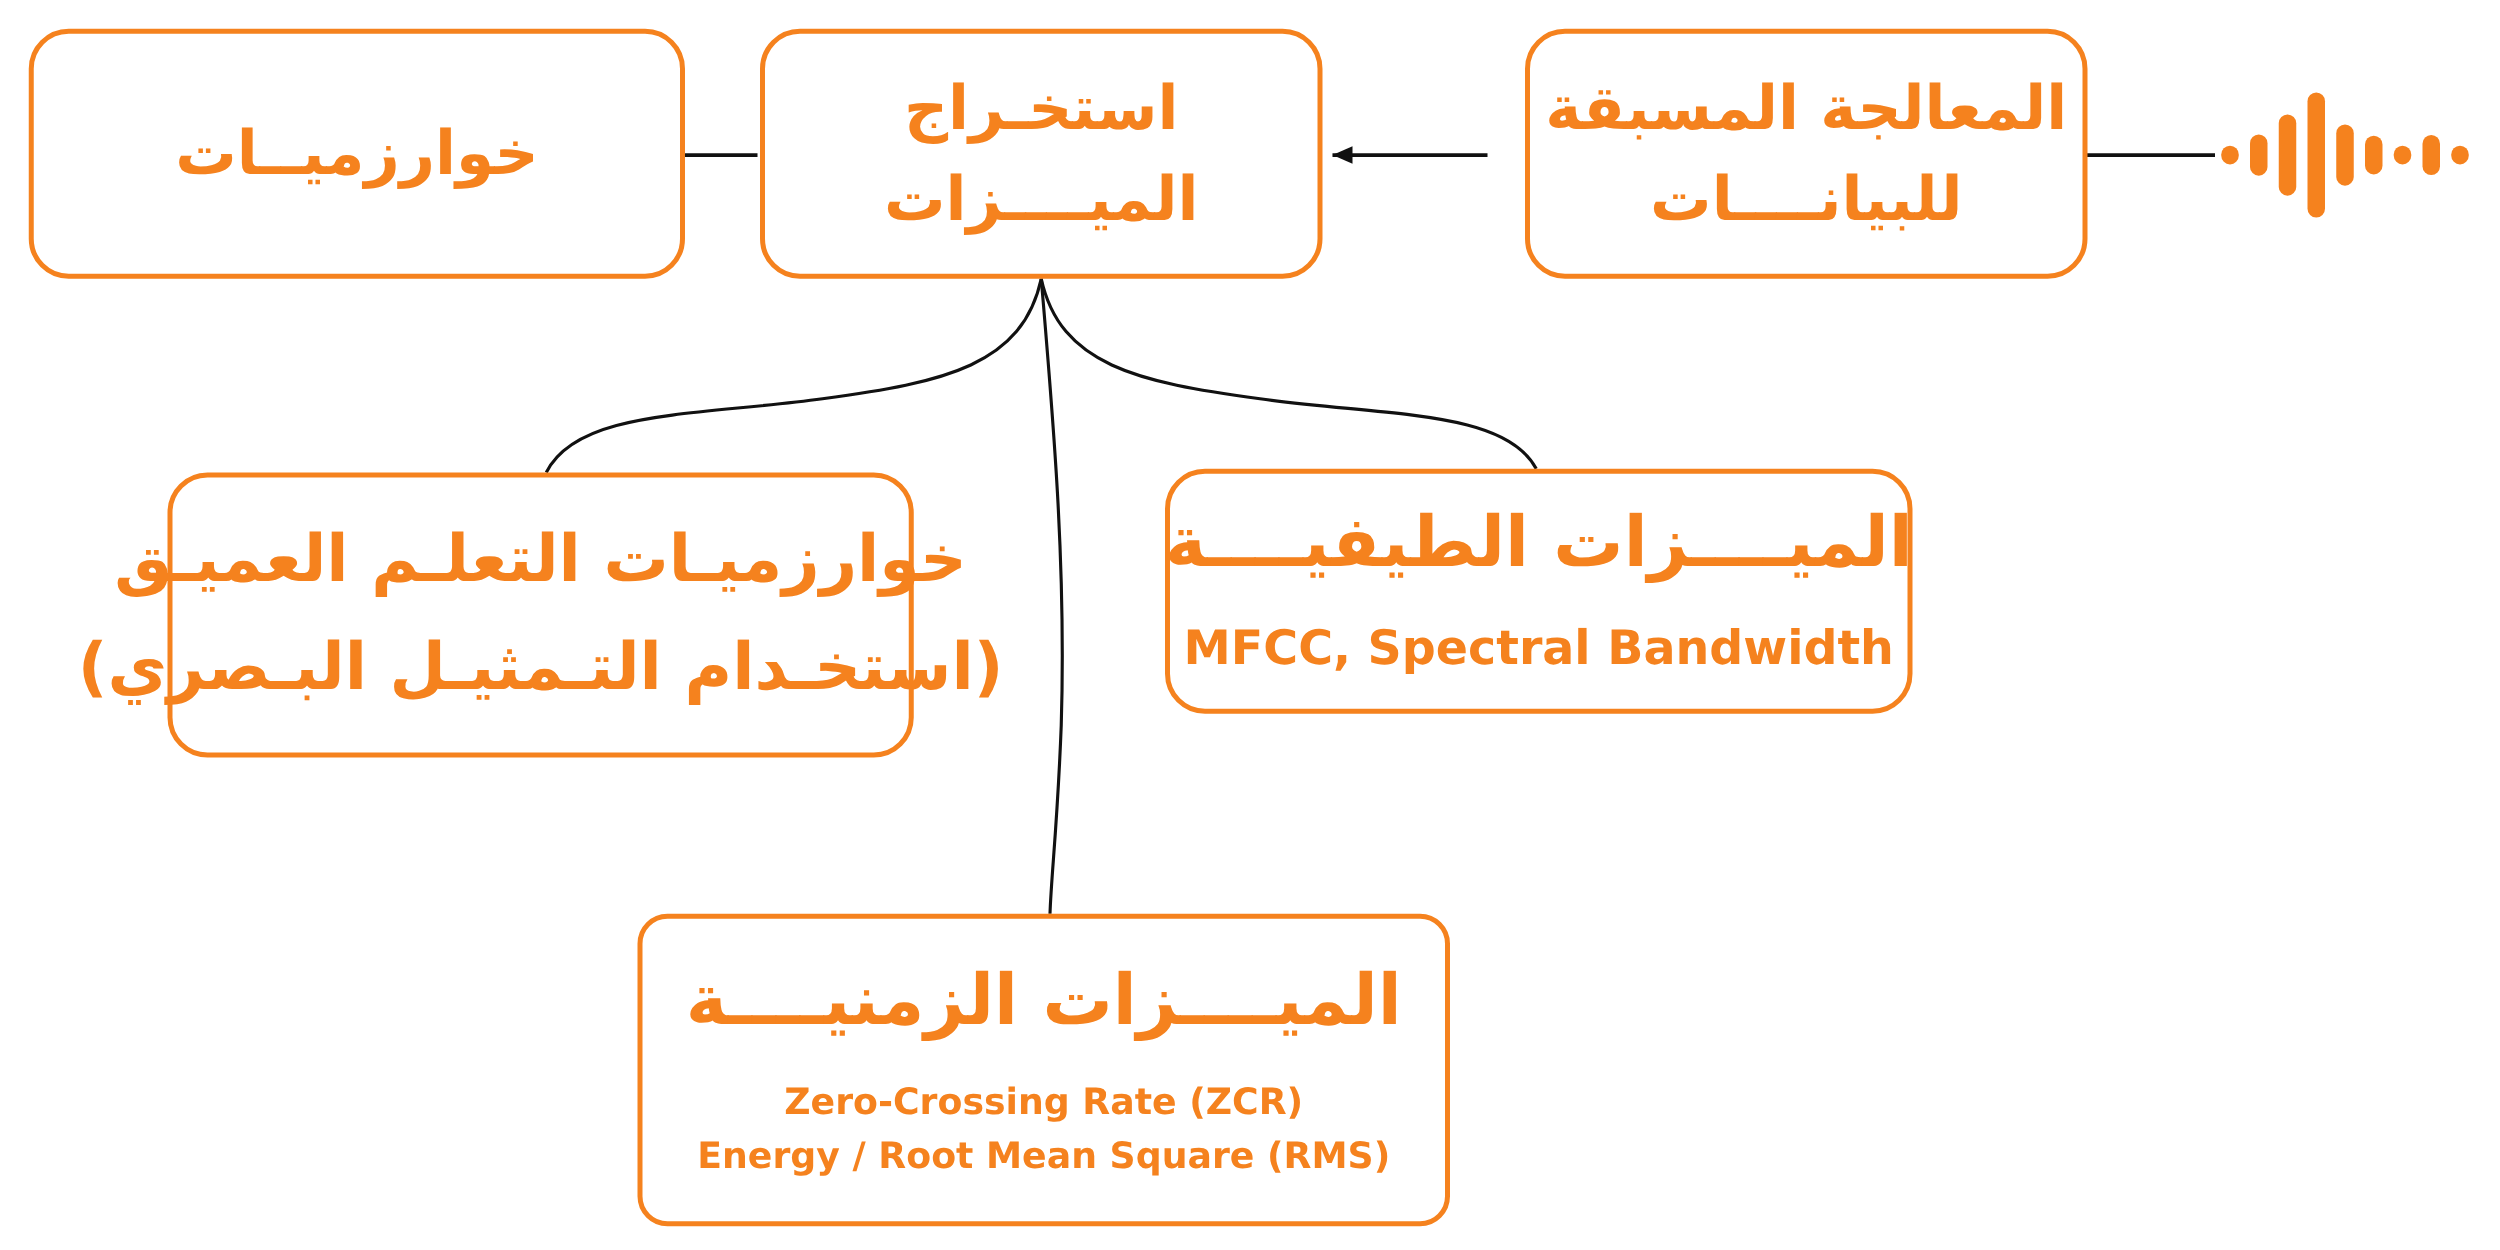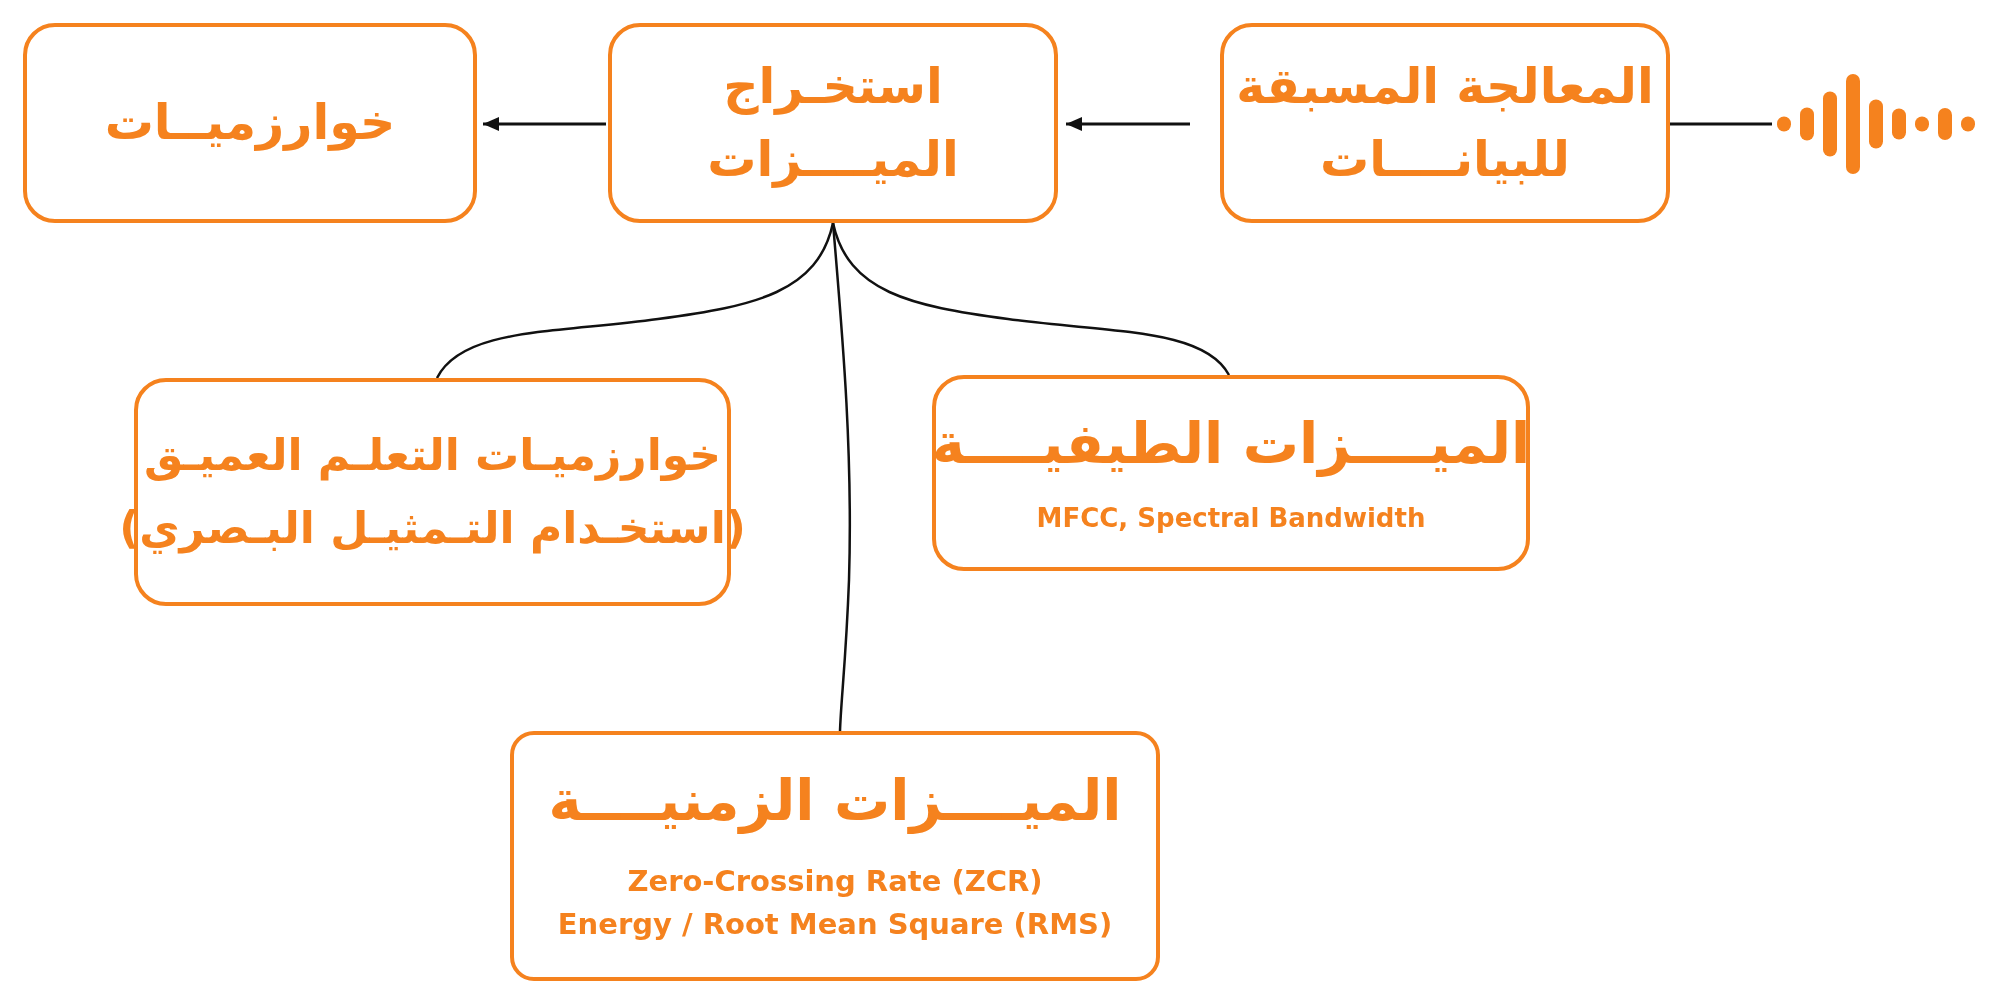--- a/index.html
+++ b/index.html
@@ -26,31 +26,31 @@
     border-radius:32px;
     background:var(--bg);
     color:var(--accent);
     display:flex;flex-direction:column;
     align-items:center;justify-content:center;
     text-align:center;
     font-weight:bold;
     padding:0 18px;
   }
   .ar{direction:rtl;unicode-bidi:embed;white-space:nowrap;}
-  .node-top{left:0;top:23px;width:454px;height:200px;}
+  .node-top{left:0;top:23px;width:525px;height:200px;}
   .node-top .ar{font-size:49px;line-height:1.5;}
   #node-ml{left:23px;}
   #node-fe{left:608px;width:450px;}
   #node-pp{left:1220px;width:450px;}
   #node-dl{left:134px;top:378px;width:597px;height:228px;}
-  #node-dl .ar{font-size:44px;line-height:1.65;}
+  #node-dl .ar{font-size:52px;line-height:1.65;}
   #node-sp{left:932px;top:375px;width:598px;height:196px;}
   #node-tm{left:510px;top:731px;width:650px;height:250px;border-radius:24px;}
   .node-title{font-size:56px;line-height:1.3;}
-  .en-sub{font-size:26px;line-height:1.5;white-space:nowrap;}
+  .en-sub{font-size:38px;line-height:1.5;white-space:nowrap;}
   #node-sp .en-sub{margin-top:18px;}
   #node-tm .node-title{margin-bottom:22px;}
   #node-tm .en-sub{font-size:29px;text-align:center;}
 </style>
 </head>
 <body>
 
 <div id="canvas">
 
   <svg id="connector-layer" width="2000" height="1000" viewBox="0 0 2000 1000">

